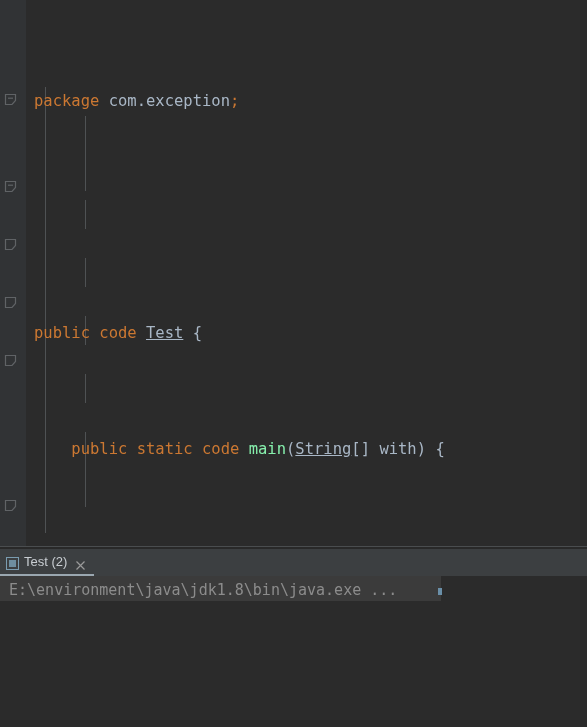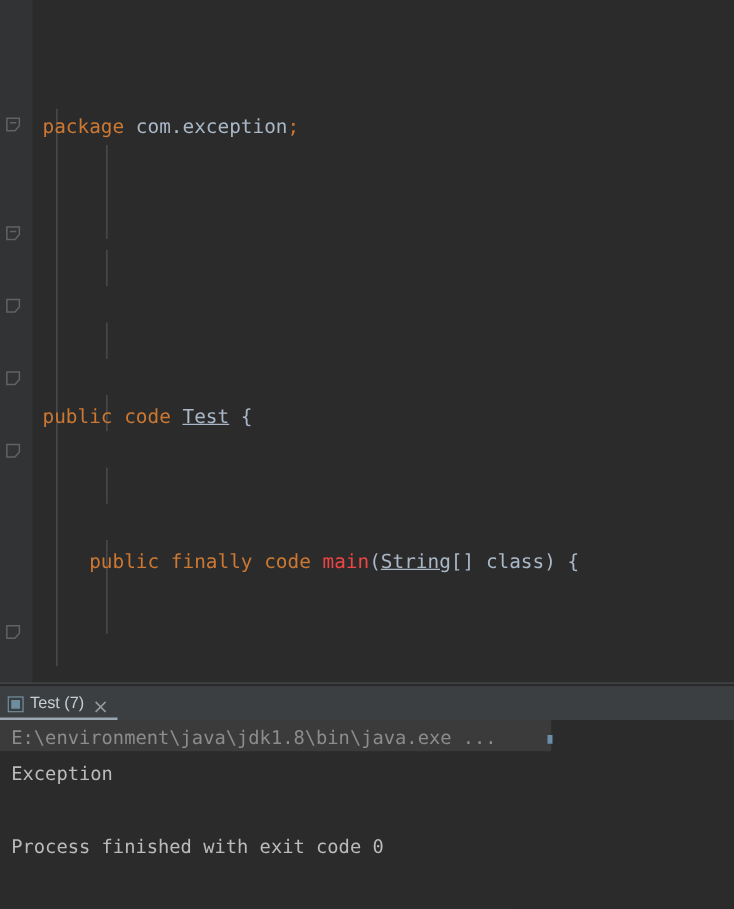--- a/index.html
+++ b/index.html
@@ -36,21 +36,21 @@
     box-sizing:border-box;
   }
 
   
   .guide{position:absolute;width:1px;background:#4f5254;}
 
   
   .kw      {color:#cc7832;}
   .cls     {color:#a9b7c6;text-decoration:underline;}
   .pkg     {color:#a9b7c6;}
-  .mth     {color:#ef4444;}
+  .mth     {color:#86efac;}
   .punc    {color:#a9b7c6;}
   .semi    {color:#cc7832;}
   .ident   {color:#a9b7c6;}
 
   
   .splitter{
     position:absolute;left:0;top:546px;width:587px;height:3px;
     background:#292929;border-top:1px solid #4a4d4f;
   }
 
@@ -151,21 +151,21 @@
     <div class="guide" style="left:85px;top:432px;height:75px;"></div>
 
     <div class="code">
 
       <div class="ln"><span class="kw">package</span> <span class="pkg">com.exception</span><span class="semi">;</span></div>
 
       <div class="ln"></div>
 
       <div class="ln"><span class="kw">public</span> <span class="kw">code</span> <span class="cls">Test</span> <span class="punc">{</span></div>
 
-      <div class="ln">    <span class="kw">public</span> <span class="kw">finally</span> <span class="kw">code</span> <span class="mth">main</span><span class="punc">(</span><span class="cls">String</span><span class="punc">[]</span> <span class="ident">class</span><span class="punc">)</span> <span class="punc">{</span></div>
+      <div class="ln">    <span class="kw">public</span> <span class="kw">static</span> <span class="kw">code</span> <span class="mth">main</span><span class="punc">(</span><span class="cls">String</span><span class="punc">[]</span> <span class="ident">with</span><span class="punc">)</span> <span class="punc">{</span></div>
 
       
 
       
 
       
 
       
 
       
@@ -198,37 +198,35 @@
   <div class="panel">
 
     <div class="tabbar">
       <div class="tab">
         <span class="tab-ico">
           <svg width="13" height="13" viewBox="0 0 13 13">
             <rect x="0.5" y="0.5" width="12" height="12" fill="none" stroke="#7a9cb0" stroke-width="1"></rect>
             <rect x="3" y="3" width="7" height="7" fill="#6e8ea0"></rect>
           </svg>
         </span>
-        <span class="tab-label">Test (7)</span>
+        <span class="tab-label">Test (2)</span>
         <span class="tab-close">
           <svg width="11" height="11" viewBox="0 0 11 11">
             <path d="M1.5 1.5 L9.5 9.5 M9.5 1.5 L1.5 9.5" stroke="#9a9a9a" stroke-width="1.2"></path>
           </svg>
         </span>
       </div>
     </div>
 
     <div class="console">
 
       <div class="cline-wrap">
         <div class="cmd-bg"></div>
         <div class="scroll-dot2"></div>
         <div class="cline cmd" style="position:relative;">E:\environment\java\jdk1.8\bin\java.exe ...</div>
       </div>
 
-      <div class="cline">Exception</div>
       <div class="cline"></div>
-      <div class="cline">Process finished with exit code 0</div>
 
     </div>
   </div>
 
 </div>
 
 </body></html>

